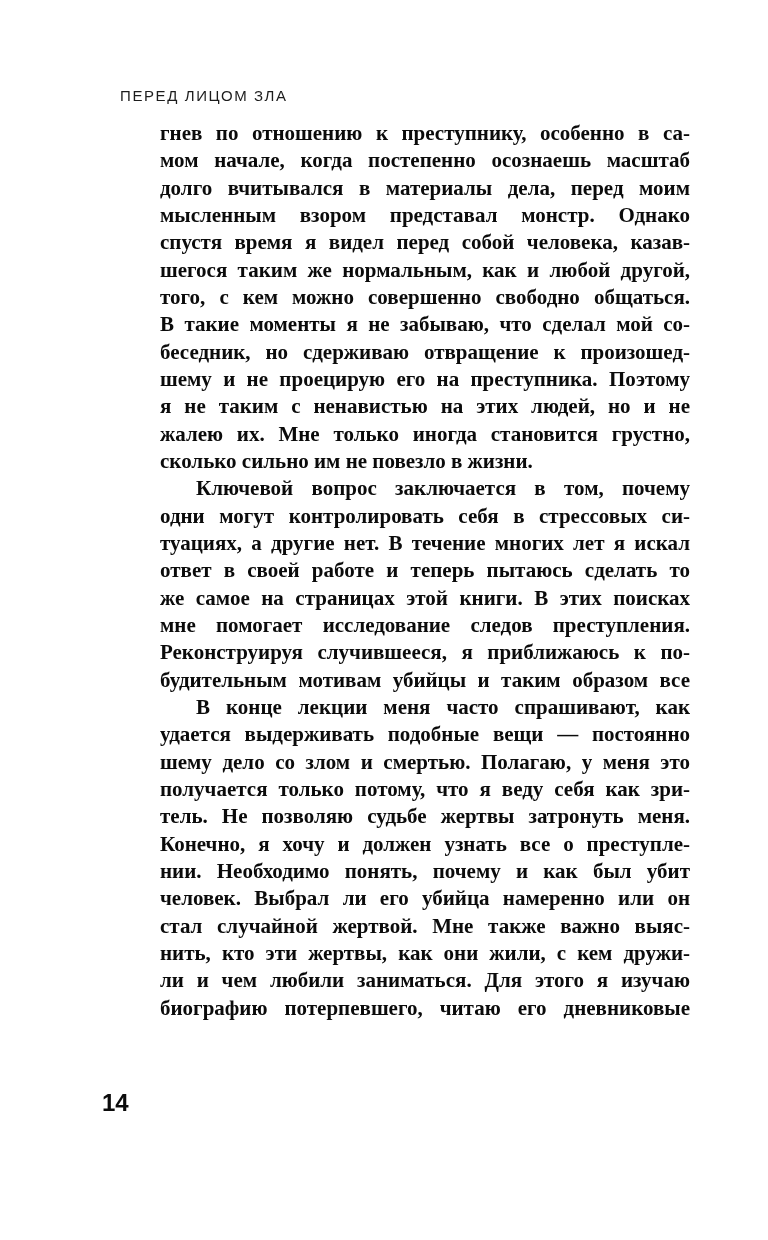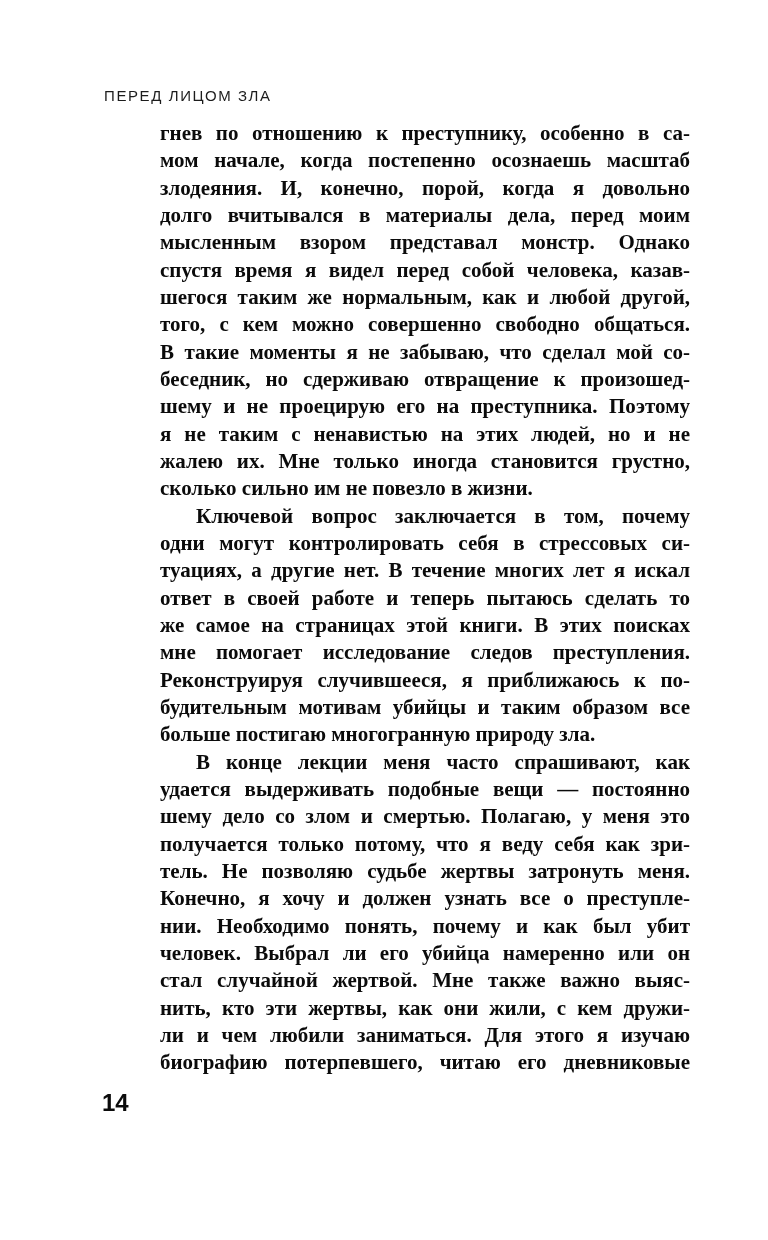--- a/index.html
+++ b/index.html
@@ -10,21 +10,21 @@
   .page {
     position: relative;
     width: 768px;
     height: 1240px;
     background: #ffffff;
     overflow: hidden;
     font-family: "Liberation Serif", serif;
   }
   .running-header {
     position: absolute;
-    left: 104px;
+    left: 120px;
     top: 87px;
     font-family: "Liberation Sans", sans-serif;
     font-size: 15px;
     font-weight: 400;
     letter-spacing: 1.6px;
     color: #1c1c1c;
     white-space: nowrap;
   }
   .text-block {
     position: absolute;
@@ -65,41 +65,39 @@
 </style>
 </head>
 <body>
 
 <div class="page">
   <div class="running-header">ПЕРЕД ЛИЦОМ ЗЛА</div>
 
   <div class="text-block">
       <div class="line">гнев по отношению к преступнику, особенно в са-</div>
       <div class="line">мом начале, когда постепенно осознаешь масштаб</div>
-      <div class="line">злодеяния. И, конечно, порой, когда я довольно</div>
       <div class="line">долго вчитывался в материалы дела, перед моим</div>
       <div class="line">мысленным взором представал монстр. Однако</div>
       <div class="line">спустя время я видел перед собой человека, казав-</div>
       <div class="line">шегося таким же нормальным, как и любой другой,</div>
       <div class="line">того, с кем можно совершенно свободно общаться.</div>
       <div class="line">В такие моменты я не забываю, что сделал мой со-</div>
       <div class="line">беседник, но сдерживаю отвращение к произошед-</div>
       <div class="line">шему и не проецирую его на преступника. Поэтому</div>
       <div class="line">я не таким с ненавистью на этих людей, но и не</div>
       <div class="line">жалею их. Мне только иногда становится грустно,</div>
       <div class="line short">сколько сильно им не повезло в жизни.</div>
       <div class="line indent">Ключевой вопрос заключается в том, почему</div>
       <div class="line">одни могут контролировать себя в стрессовых си-</div>
       <div class="line">туациях, а другие нет. В течение многих лет я искал</div>
       <div class="line">ответ в своей работе и теперь пытаюсь сделать то</div>
       <div class="line">же самое на страницах этой книги. В этих поисках</div>
       <div class="line">мне помогает исследование следов преступления.</div>
       <div class="line">Реконструируя случившееся, я приближаюсь к по-</div>
       <div class="line">будительным мотивам убийцы и таким образом все</div>
-      <div class="line short">больше постигаю многогранную природу зла.</div>
       <div class="line indent">В конце лекции меня часто спрашивают, как</div>
       <div class="line">удается выдерживать подобные вещи — постоянно</div>
       <div class="line">шему дело со злом и смертью. Полагаю, у меня это</div>
       <div class="line">получается только потому, что я веду себя как зри-</div>
       <div class="line">тель. Не позволяю судьбе жертвы затронуть меня.</div>
       <div class="line">Конечно, я хочу и должен узнать все о преступле-</div>
       <div class="line">нии. Необходимо понять, почему и как был убит</div>
       <div class="line">человек. Выбрал ли его убийца намеренно или он</div>
       <div class="line">стал случайной жертвой. Мне также важно выяс-</div>
       <div class="line">нить, кто эти жертвы, как они жили, с кем дружи-</div>

